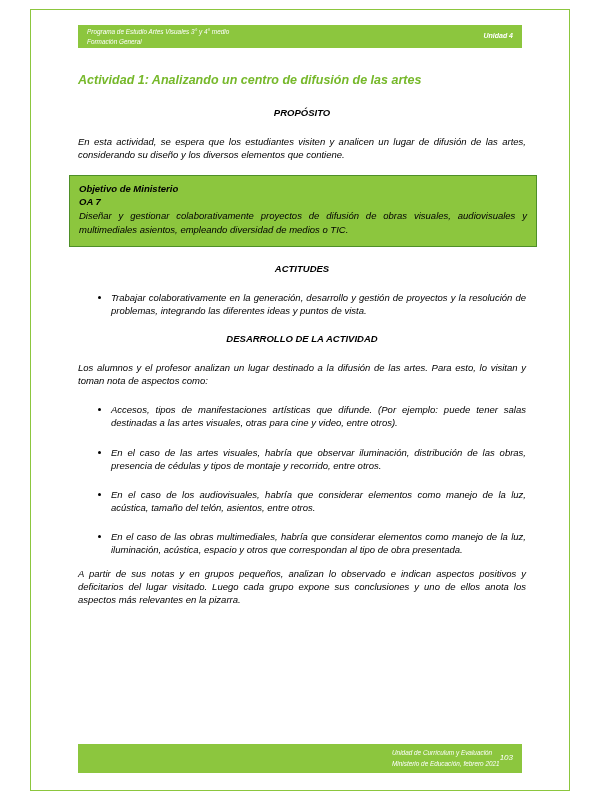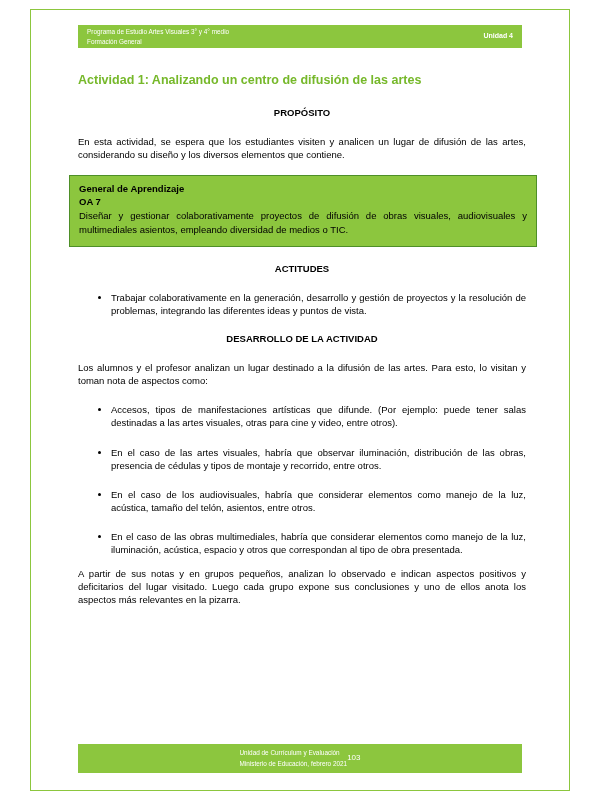--- a/index.html
+++ b/index.html
@@ -1,15 +1,15 @@
 <!DOCTYPE html>
 <html style="--green: #8CC63E; --green-dark: #4E8F28; --title-green: #76B82A;"><head>
 <meta charset="utf-8">
 <style>
-  * { box-sizing: border-box; }
+  * { box-sizing: border-box; font-style: italic; }
   html, body { margin: 0; padding: 0; }
   body {
     width: 600px; height: 800px;
     background: #ffffff;
     font-family: "Liberation Sans", "DejaVu Sans", sans-serif;
     color: #000;
     position: relative;
     overflow: hidden;
   }
 
@@ -56,21 +56,21 @@
   .oa-heading, .oa-code { font-weight: bold; }
 
   ul { margin: 2px 0 5px; padding-left: 33px; }
   li { margin: 16px 0 2px; }
   .closing { margin-top: 11px; }
 
   .footer-bar {
     position: absolute; left: 78px; right: 78px; bottom: 27px; height: 29px;
     background: var(--green, #8CC63E);
     color: #fff;
-    display: flex; justify-content: center; align-items: center;
+    display: flex; justify-content: flex-end; align-items: center;
     padding: 0 9px;
     font-size: 6.4px; line-height: 1.6;
   }
   .footer-page-number { font-size: 8px; }
 </style>
 </head>
 <body>
 
 <div class="frame"></div>
 
@@ -83,21 +83,21 @@
 </header>
 
 <main class="content">
 
   <h1 class="title">Actividad 1: Analizando un centro de difusión de las artes</h1>
 
   <h2>PROPÓSITO</h2>
   <p>En esta actividad, se espera que los estudiantes visiten y analicen un lugar de difusión de las artes, considerando su diseño y los diversos elementos que contiene.</p>
 
   <section class="oa-box">
-    <div class="oa-heading">General de Aprendizaje</div>
+    <div class="oa-heading">Objetivo de Ministerio</div>
     <div class="oa-code">OA 7</div>
     <div class="oa-body">Diseñar y gestionar colaborativamente proyectos de difusión de obras visuales, audiovisuales y multimediales asientos, empleando diversidad de medios o TIC.</div>
   </section>
 
   <h2>ACTITUDES</h2>
   <ul>
     <li>Trabajar colaborativamente en la generación, desarrollo y gestión de proyectos y la resolución de problemas, integrando las diferentes ideas y puntos de vista.</li>
   </ul>
 
 

